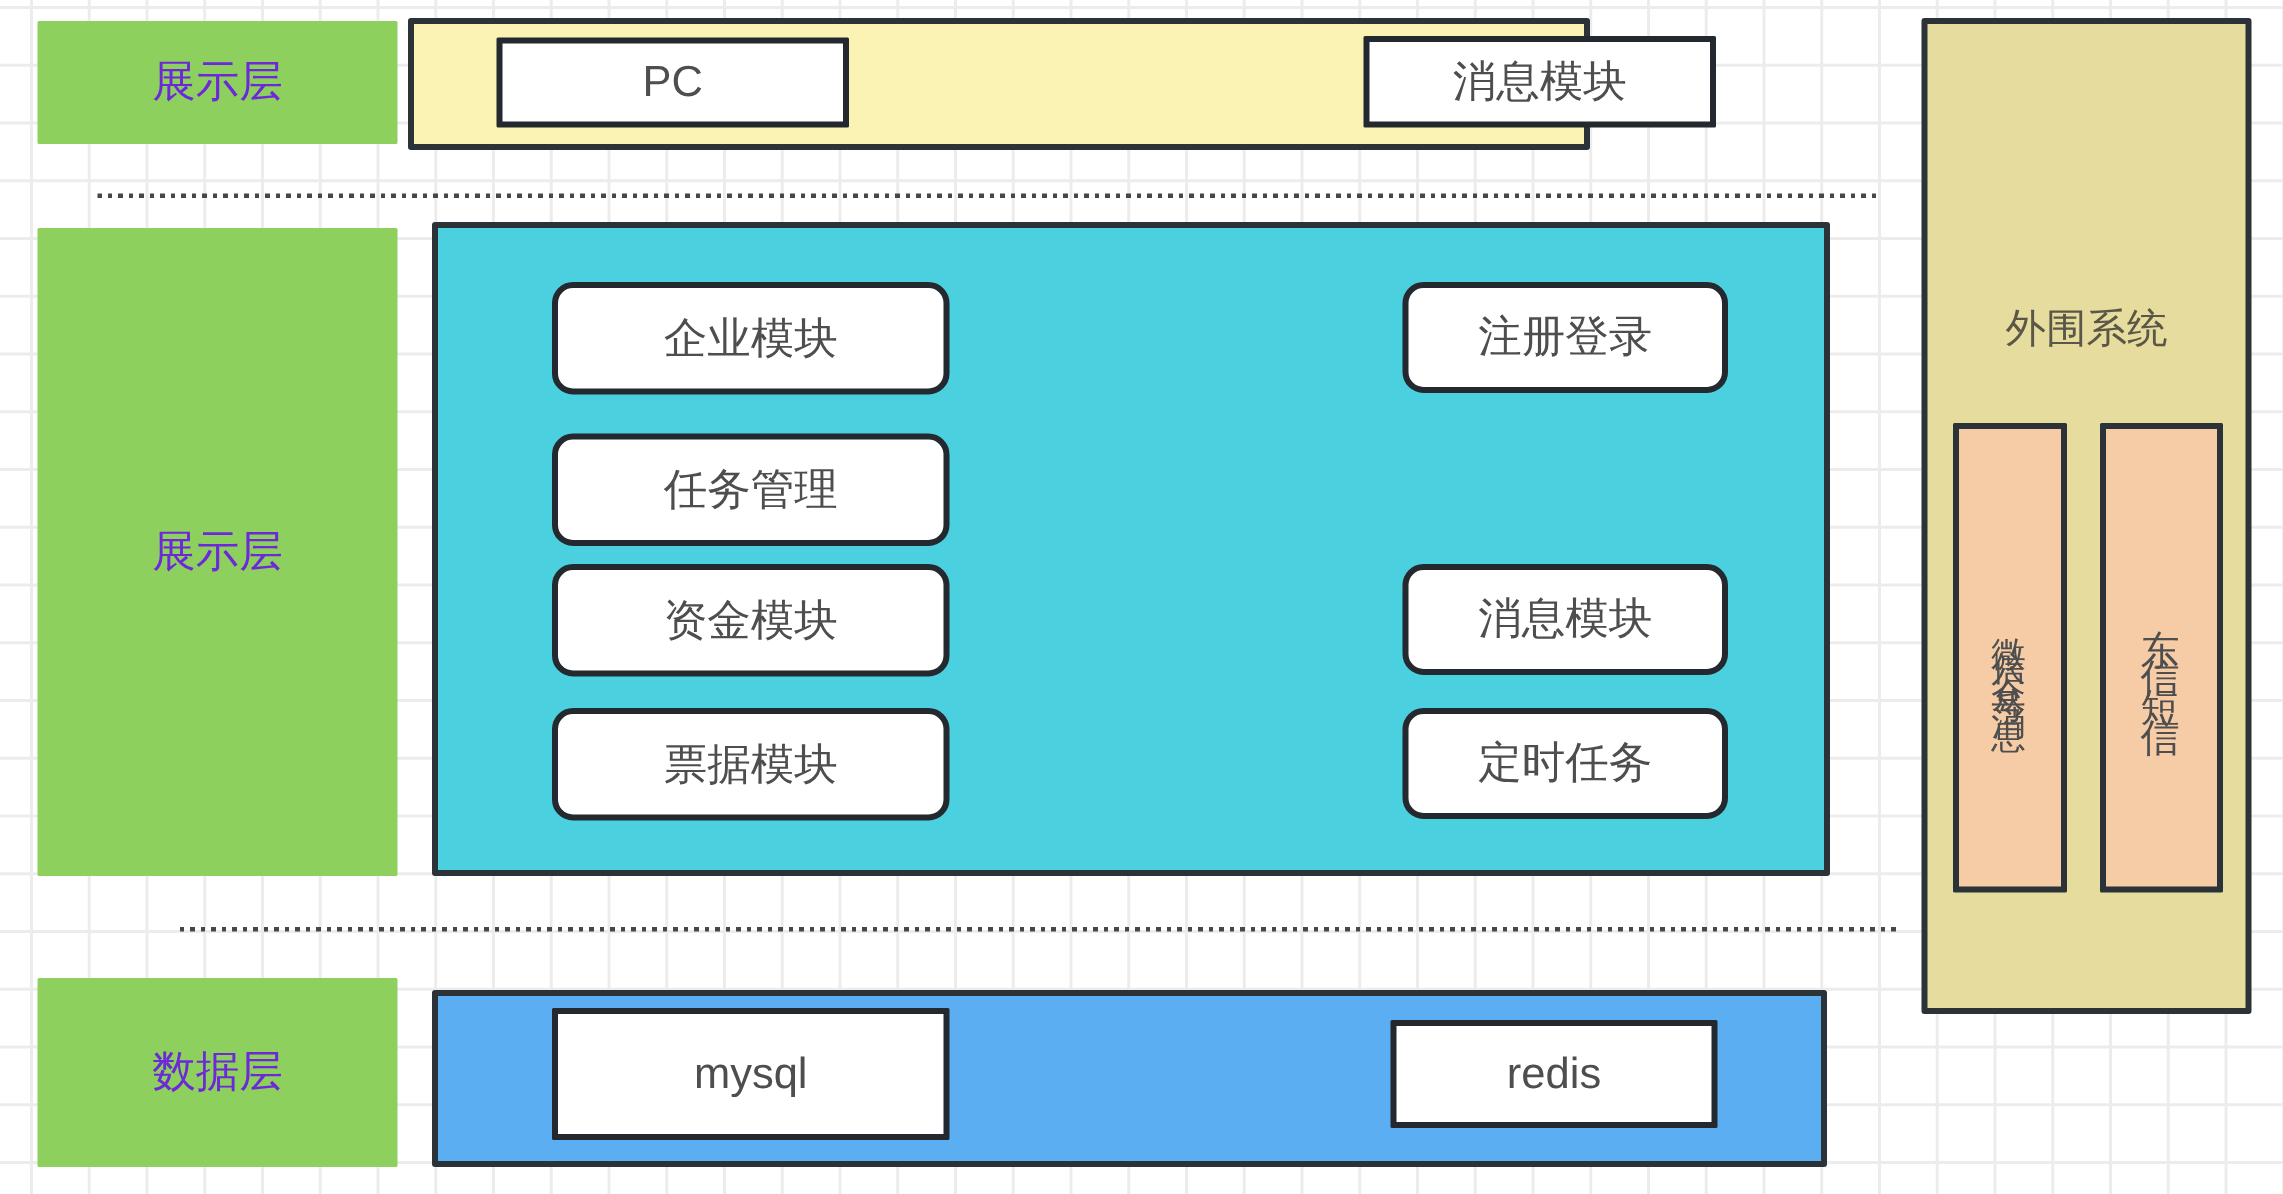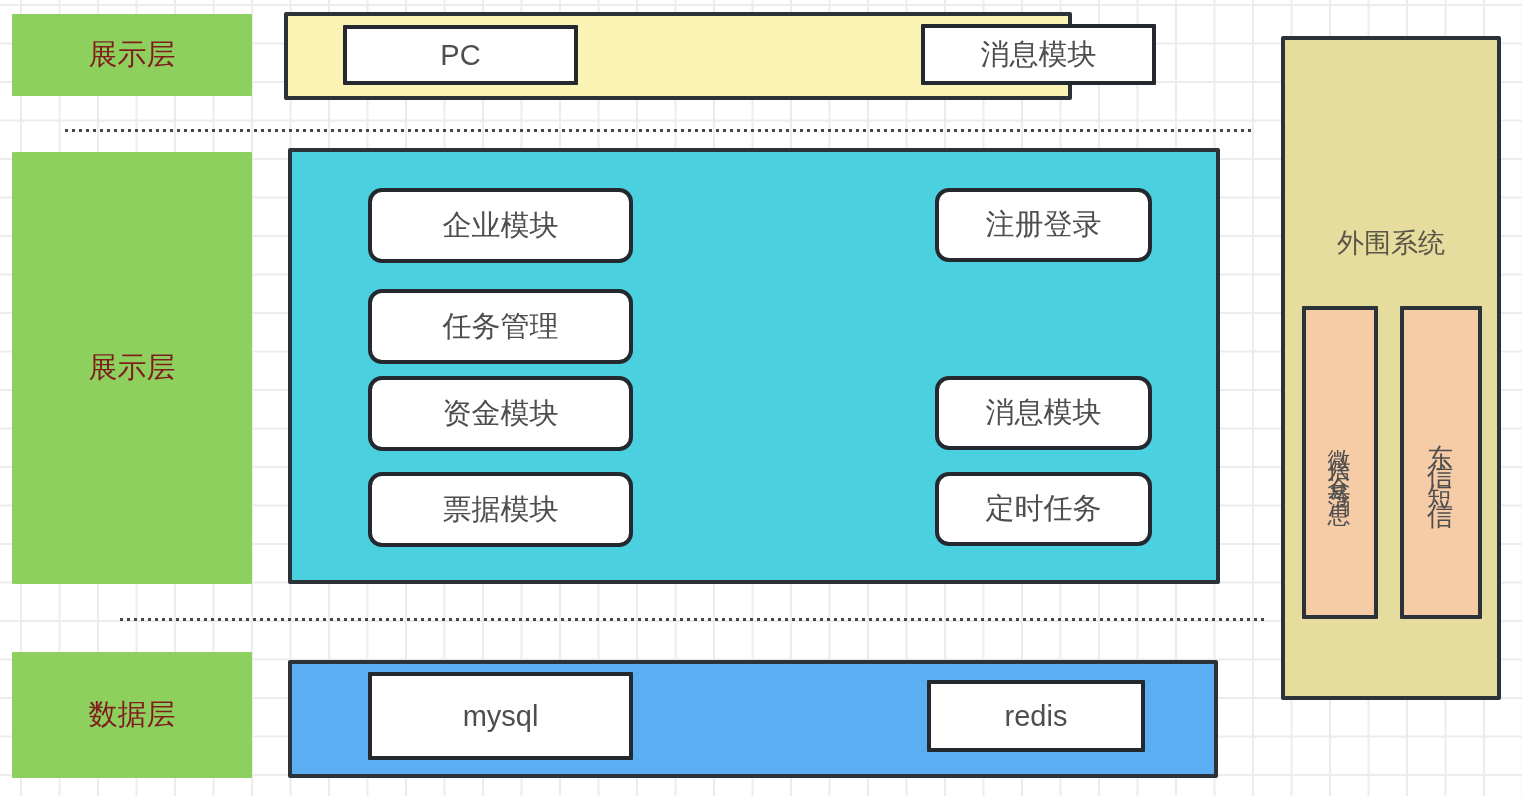--- a/index.html
+++ b/index.html
@@ -22,36 +22,37 @@
   }
   .abs { position: absolute; }
 
   
   .green-label {
     background: #8ed05e;
     display: flex;
     align-items: center;
     justify-content: center;
     font-size: 29px;
-    color: #7f1d1d;
+    color: #6d28d9;
     border-radius: 1px;
+    margin-left: 13px;
   }
   .g1 { left: 12px; top: 14px;  width: 240px; height: 82px; }
   .g2 { left: 12px; top: 152px; width: 240px; height: 432px; }
   .g3 { left: 12px; top: 652px; width: 240px; height: 126px; }
 
   
   .container-box {
     border: 4px solid #2b3238;
     border-radius: 2px;
   }
-  .yellow-bar { left: 284px; top: 12px;  width: 788px; height: 88px;  background: #faf3b3; text-align: center; }
+  .yellow-bar { left: 272px; top: 12px;  width: 788px; height: 88px;  background: #faf3b3; text-align: center; }
   .cyan-box   { left: 288px; top: 148px; width: 932px; height: 436px; background: #4bd0e0; }
   .blue-bar   { left: 288px; top: 660px; width: 930px; height: 118px; background: #5baef1; }
-  .khaki-col  { left: 1281px; top: 12px; width: 220px; height: 664px; background: #e6dc9d; margin-top: 24px; }
+  .khaki-col  { left: 1281px; top: 12px; width: 220px; height: 664px; background: #e6dc9d; }
 
   
   .wbox {
     position: absolute;
     background: #ffffff;
     border: 4px solid #23292e;
     border-radius: 1px;
     display: flex;
     align-items: center;
     justify-content: center;

